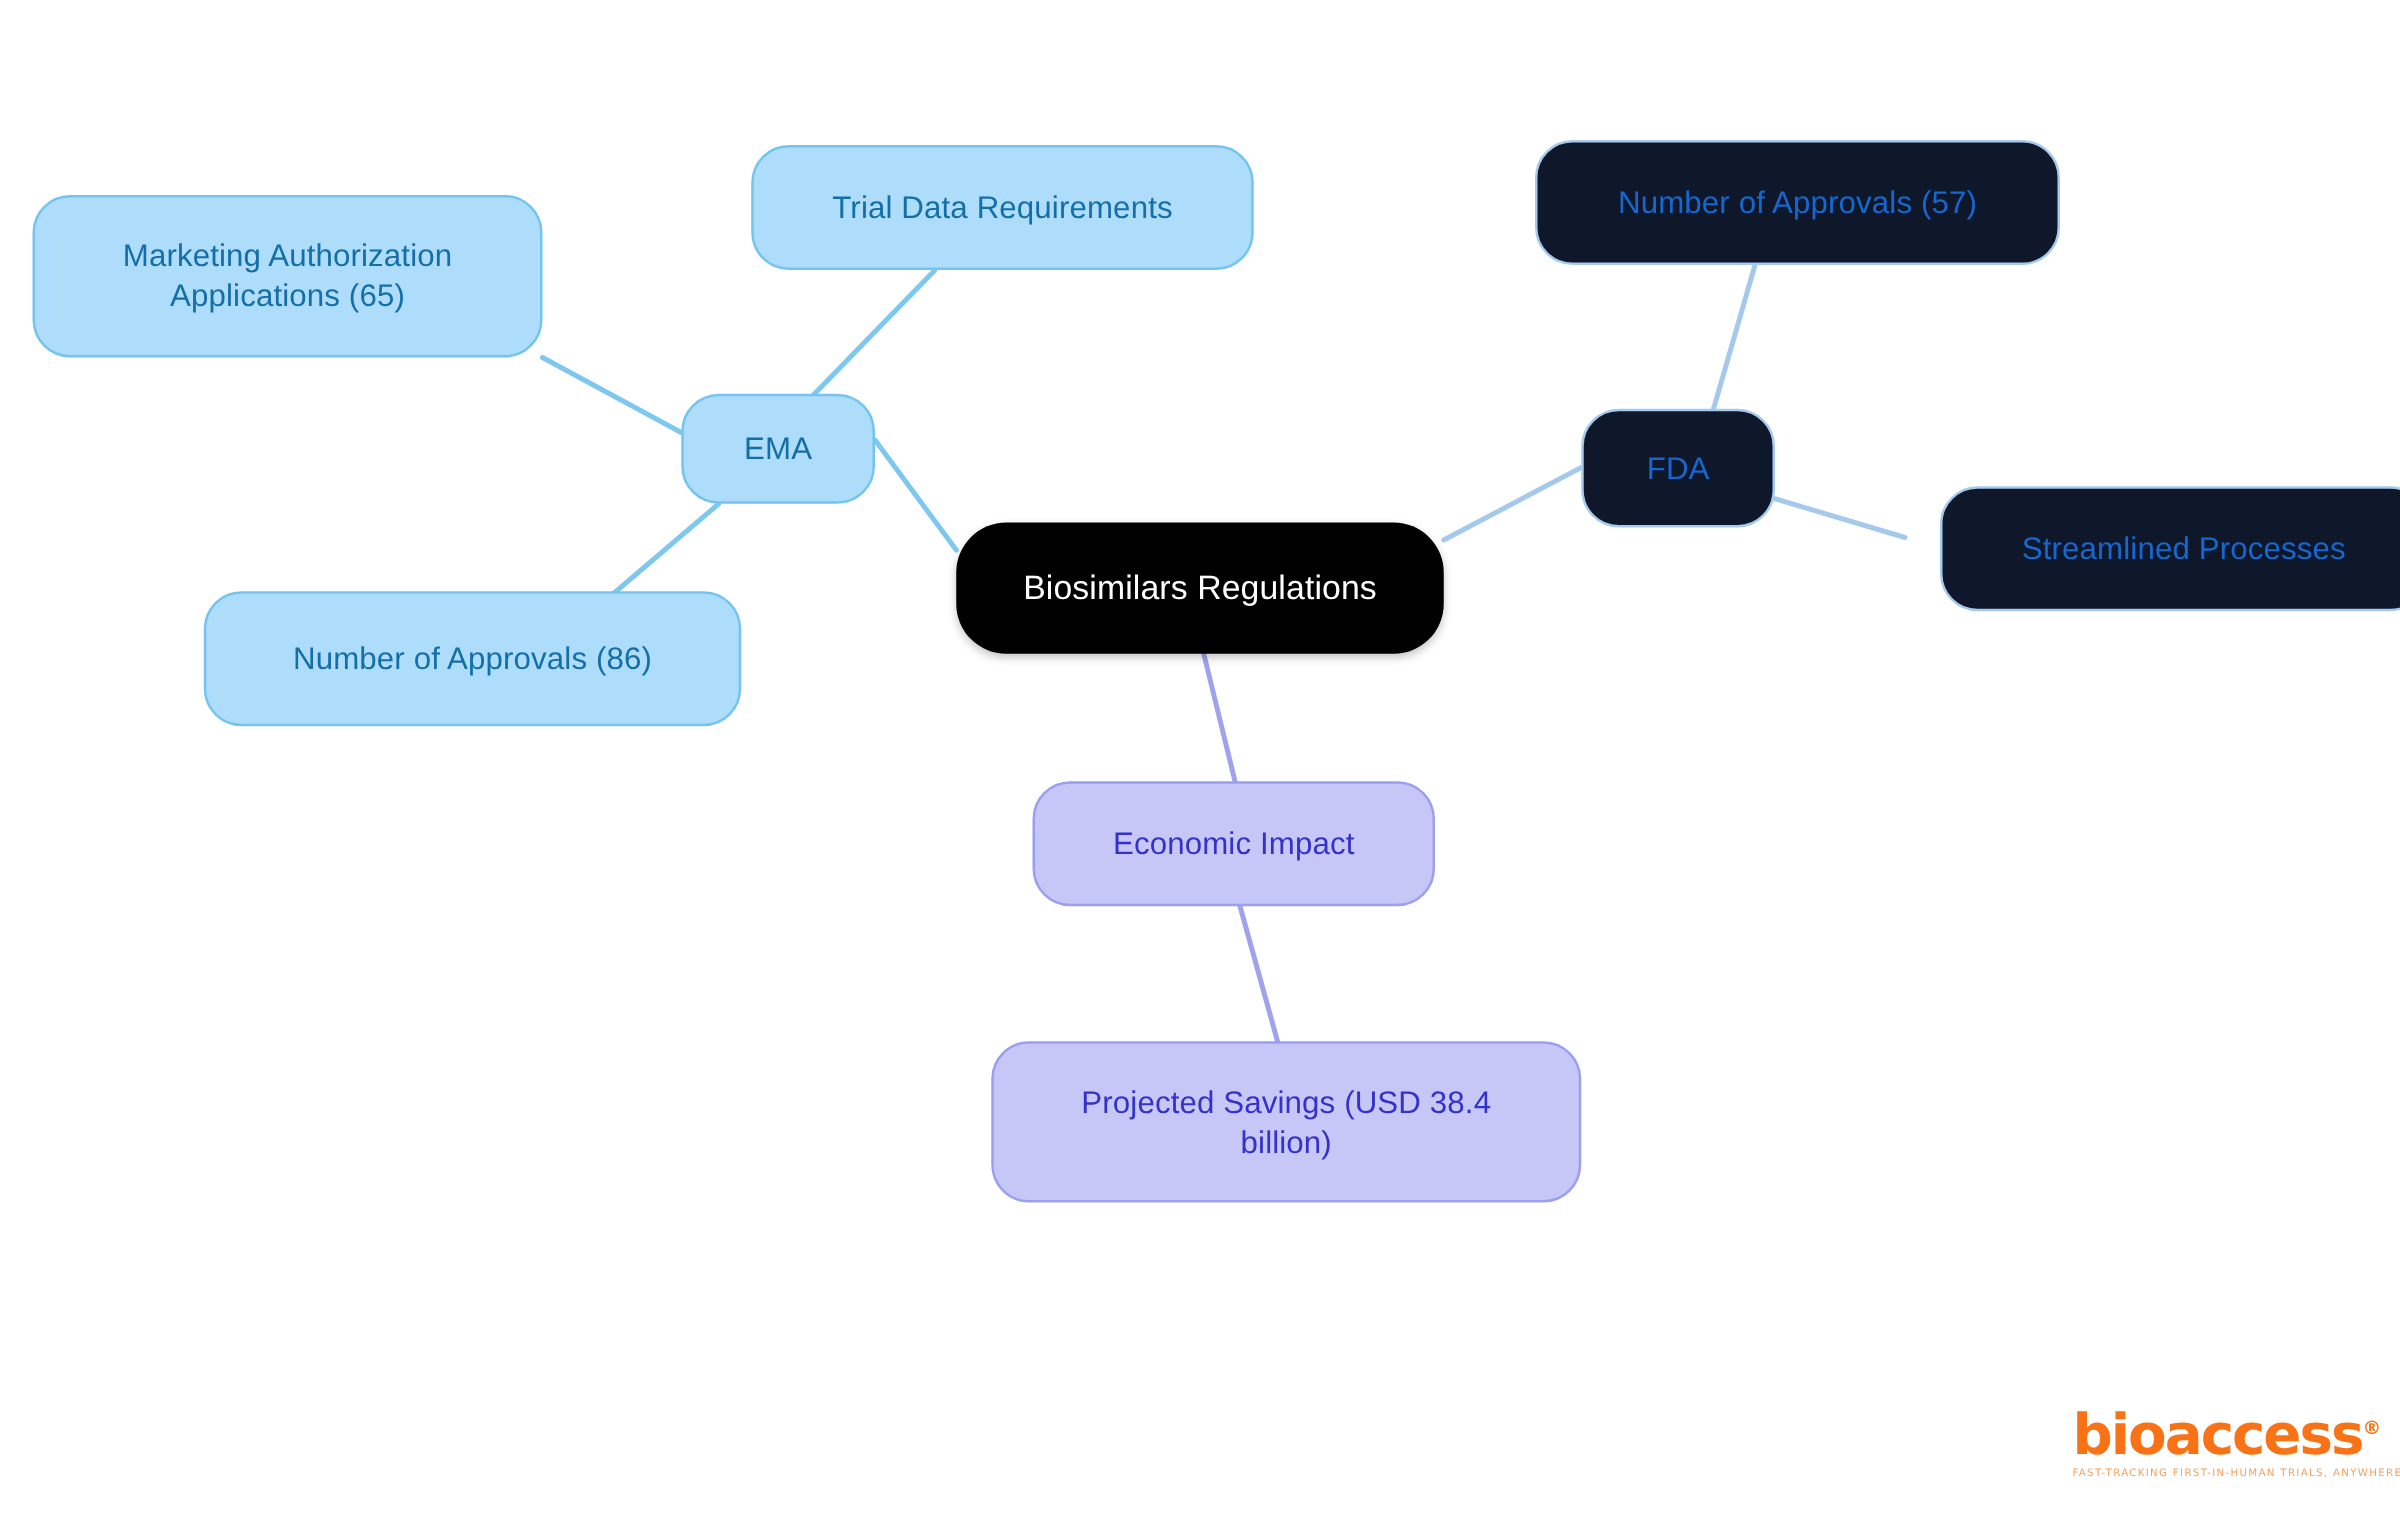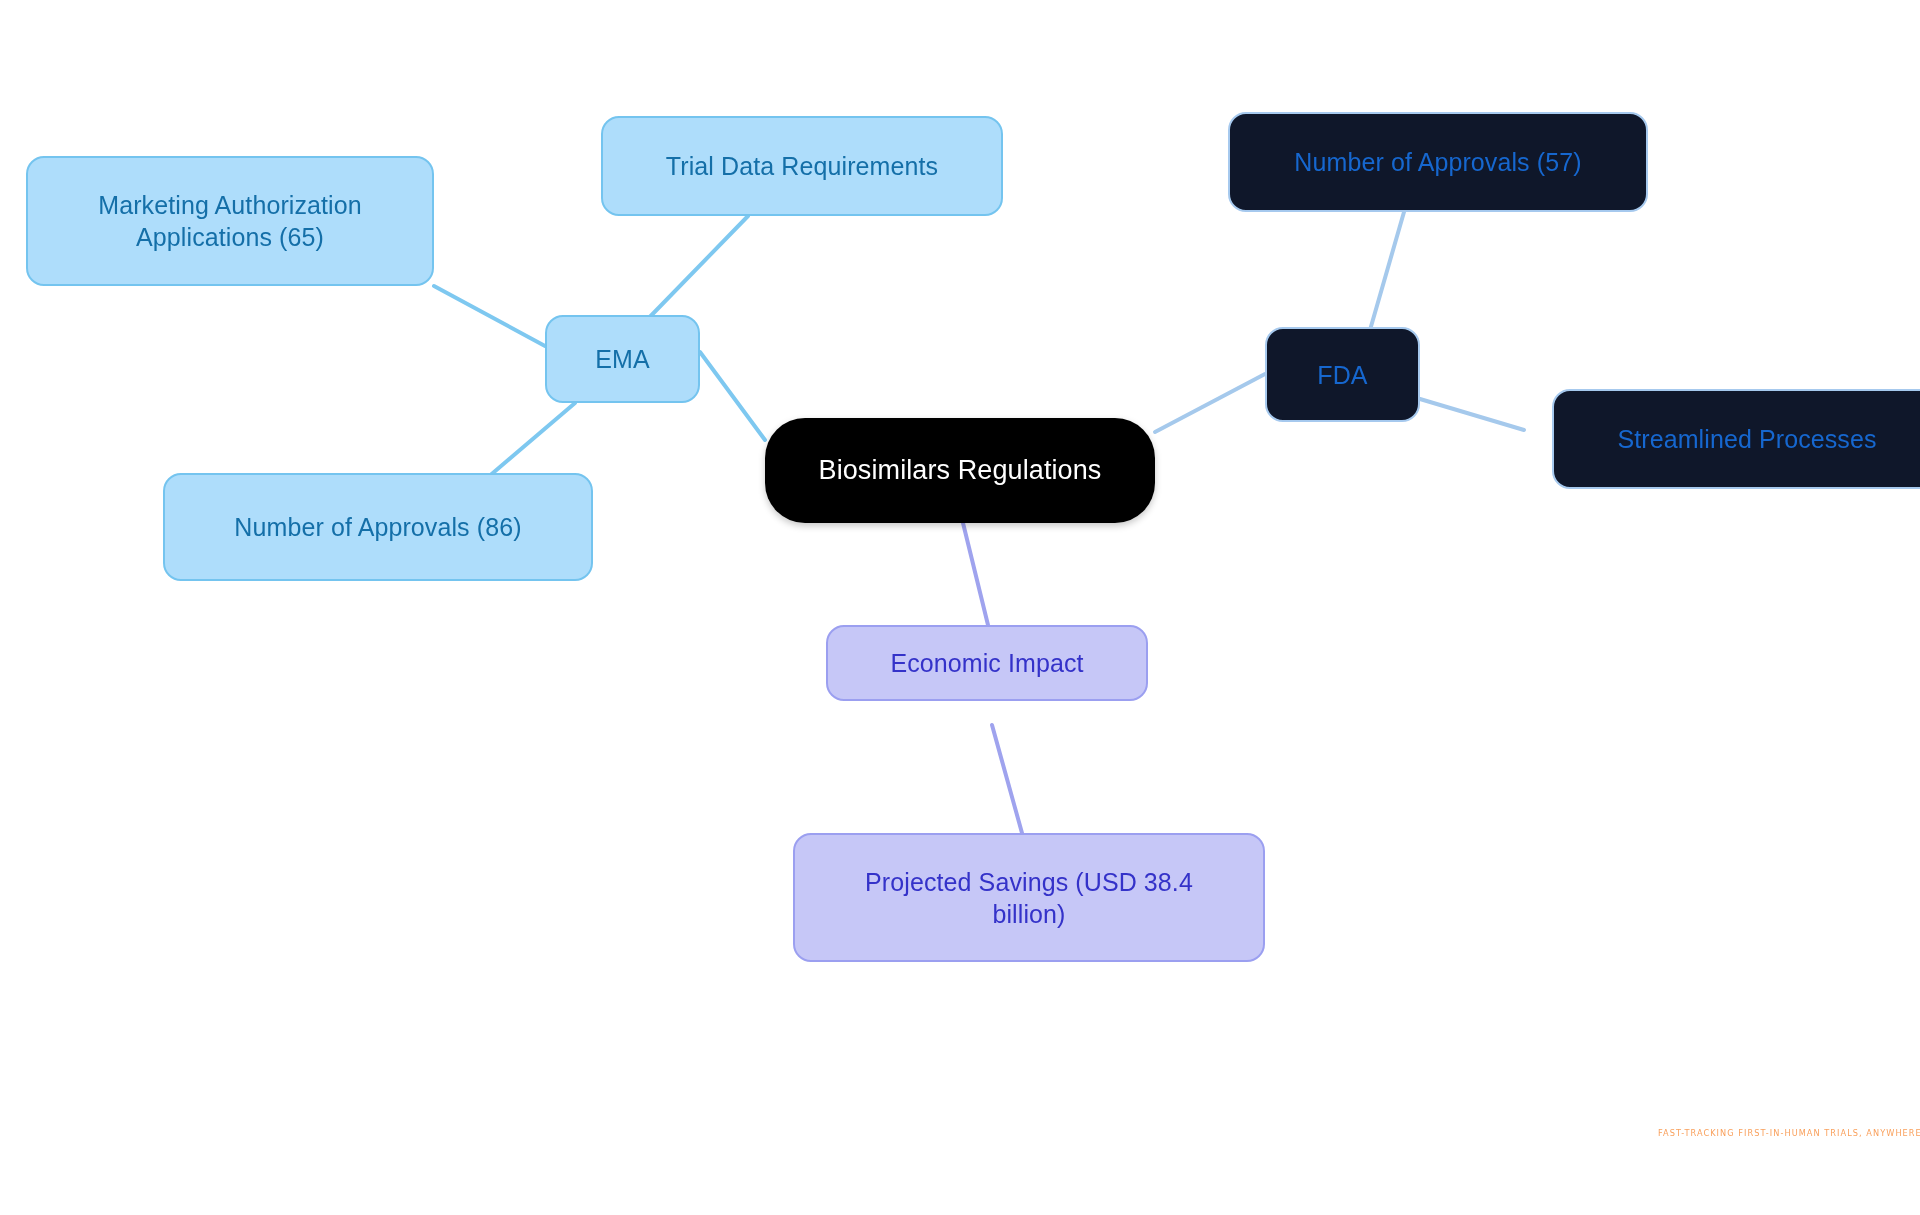--- a/index.html
+++ b/index.html
@@ -32,21 +32,21 @@
     pointer-events: none;
   }
 
   .node {
     position: absolute;
     box-sizing: border-box;
     display: flex;
     align-items: center;
     justify-content: center;
     text-align: center;
-    border-radius: 18px;
+    border-radius: 30px;
     line-height: 1.28;
     white-space: pre-line;
     letter-spacing: 0.1px;
     padding: 6px 18px;
   }
 
   .node-root {
     background: #000000;
     color: #ffffff;
     border: none;
@@ -125,22 +125,25 @@
   <div id="node-layer">
       <div class="node node-root" style="left: 765px; top: 418px; width: 390px; height: 105px;">Biosimilars Regulations</div>
       <div class="node node-ema-branch" style="left: 545px; top: 315px; width: 155px; height: 88px;">EMA</div>
       <div class="node node-ema-branch" style="left: 26px; top: 156px; width: 408px; height: 130px;">Marketing Authorization
 Applications (65)</div>
       <div class="node node-ema-branch" style="left: 601px; top: 116px; width: 402px; height: 100px;">Trial Data Requirements</div>
       <div class="node node-ema-branch" style="left: 163px; top: 473px; width: 430px; height: 108px;">Number of Approvals (86)</div>
       <div class="node node-fda-branch" style="left: 1265px; top: 327px; width: 155px; height: 95px;">FDA</div>
       <div class="node node-fda-branch" style="left: 1228px; top: 112px; width: 420px; height: 100px;">Number of Approvals (57)</div>
       <div class="node node-fda-branch" style="left: 1524px; top: 389px; width: 390px; height: 100px; margin-left: 28px;">Streamlined Processes</div>
-      <div class="node node-econ-branch" style="left: 826px; top: 625px; width: 322px; height: 76px;">Economic Impact</div>
+      <div class="node node-econ-branch" style="left: 826px; top: 625px; width: 322px; height: 100px;">Economic Impact</div>
       <div class="node node-econ-branch" style="left: 793px; top: 833px; width: 472px; height: 129px;">Projected Savings (USD 38.4
 billion)</div>
     </div>
 
   <div id="logo" style="left: 1658px; top: 1125px;">
+    <div id="logo-word">
+      <span>bioaccess</span><span id="logo-reg">®</span>
+    </div>
     <div id="logo-tagline">FAST-TRACKING FIRST-IN-HUMAN TRIALS, ANYWHERE</div>
   </div>
 
 </div>
 
 </body></html>

